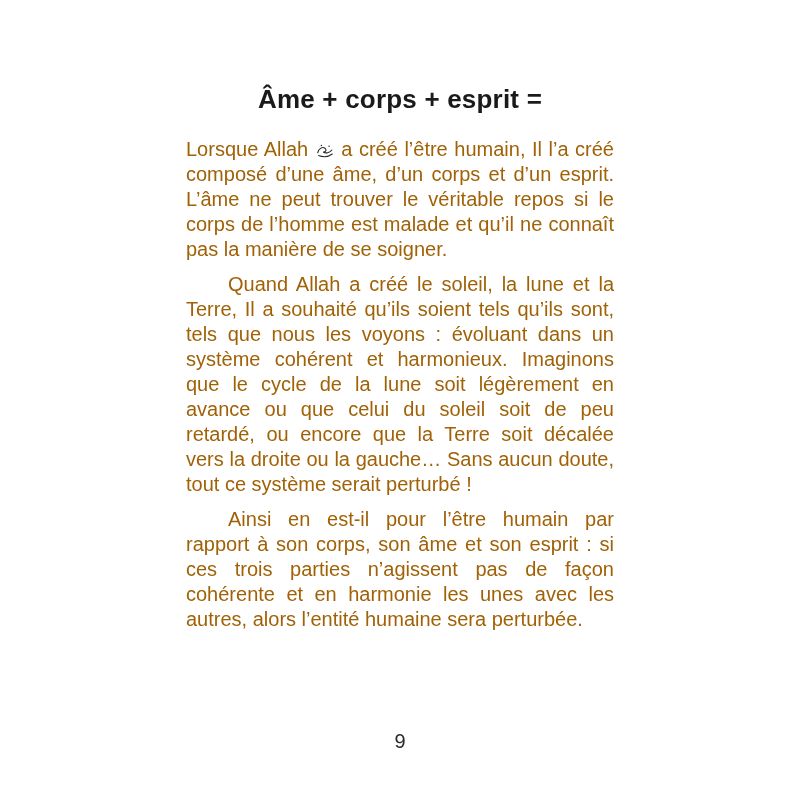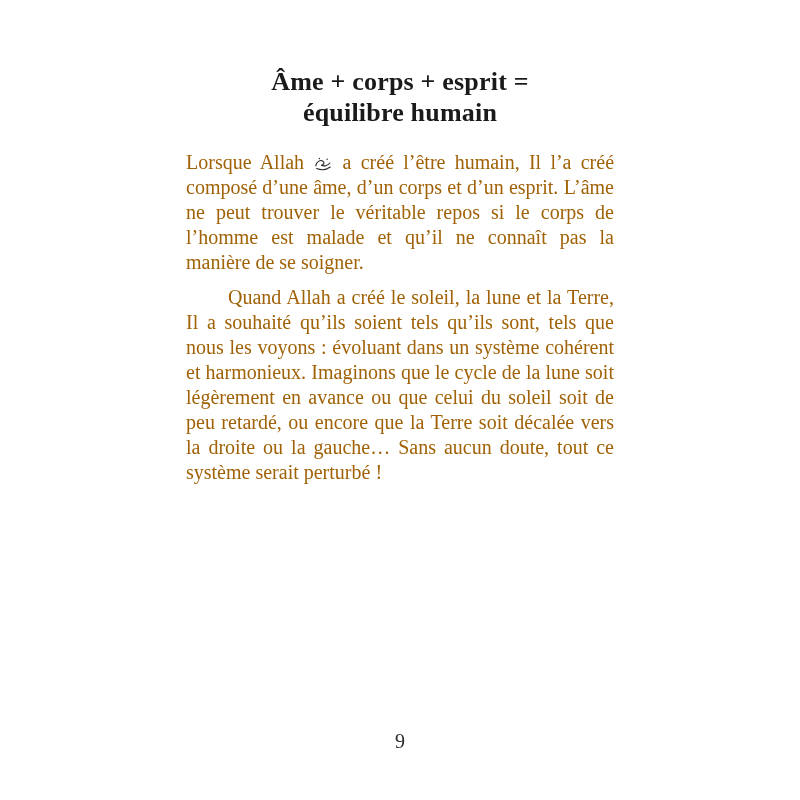--- a/index.html
+++ b/index.html
@@ -7,22 +7,22 @@
     padding: 0;
     background: #ffffff;
   }
   .book-page {
     position: relative;
     width: 800px;
     height: 800px;
     box-sizing: border-box;
     background: #ffffff;
     color: #1e1e1e;
-    font-family: Liberation Serif, serif;
-    padding-top: 67px;
+    font-family: Liberation Sans, sans-serif;
+    padding-top: 84px;
     overflow: hidden;
   }
   .title {
     margin: 0 0 22px 0;
     text-align: center;
     font-size: 26px;
     font-weight: bold;
     line-height: 1.18;
     color: #1a1a1a;
     letter-spacing: 0.2px;
@@ -56,38 +56,38 @@
     color: #2a2a2a;
   }
 </style>
 </head>
 <body>
 
 <div class="book-page">
 
   <h1 class="title">
     <span class="title-line">Âme + corps + esprit =</span>
-    <span class="title-line">équilibre humain</span>
   </h1>
 
   <div class="body-text">
 
     <p class="para">
       <span>Lorsque Allah</span>
       <span class="honorific" aria-label="ﷻ">
         <svg viewBox="0 0 22 16" xmlns="http://www.w3.org/2000/svg" fill="none" stroke="#2a2a2a" stroke-width="1.2" stroke-linecap="round">
           <path d="M3 10.5 C4 5.5, 8.5 3.5, 11 5.5 C13 7, 12 9.8, 9 9.6 C12 11.5, 16.5 10.5, 18.5 7.5"></path>
           <path d="M4 13.5 C9 15.5, 15 14.8, 19 11.8"></path>
           <circle cx="7" cy="2.6" r="0.8" fill="#2a2a2a" stroke="none"></circle>
           <circle cx="15.5" cy="3.4" r="0.8" fill="#2a2a2a" stroke="none"></circle>
         </svg>
       </span>
       <span>a créé l’être humain, Il l’a créé composé d’une âme, d’un corps et d’un esprit. L’âme ne peut trouver le véritable repos si le corps de l’homme est malade et qu’il ne connaît pas la manière de se soigner.</span>
     </p>
 
     <p class="para indent">Quand Allah a créé le soleil, la lune et la Terre, Il a souhaité qu’ils soient tels qu’ils sont, tels que nous les voyons&nbsp;: évoluant dans un système cohérent et harmonieux. Imaginons que le cycle de la lune soit légèrement en avance ou que celui du soleil soit de peu retardé, ou encore que la Terre soit décalée vers la droite ou la gauche… Sans aucun doute, tout ce système serait perturbé&nbsp;!</p>
 
+    <p class="para indent">Ainsi en est-il pour l’être humain par rapport à son corps, son âme et son esprit&nbsp;: si ces trois parties n’agissent pas de façon cohérente et en harmonie les unes avec les autres, alors l’entité humaine sera perturbée.</p>
 
   </div>
 
   <div class="page-number">9</div>
 
 </div>
 
 </body></html>

